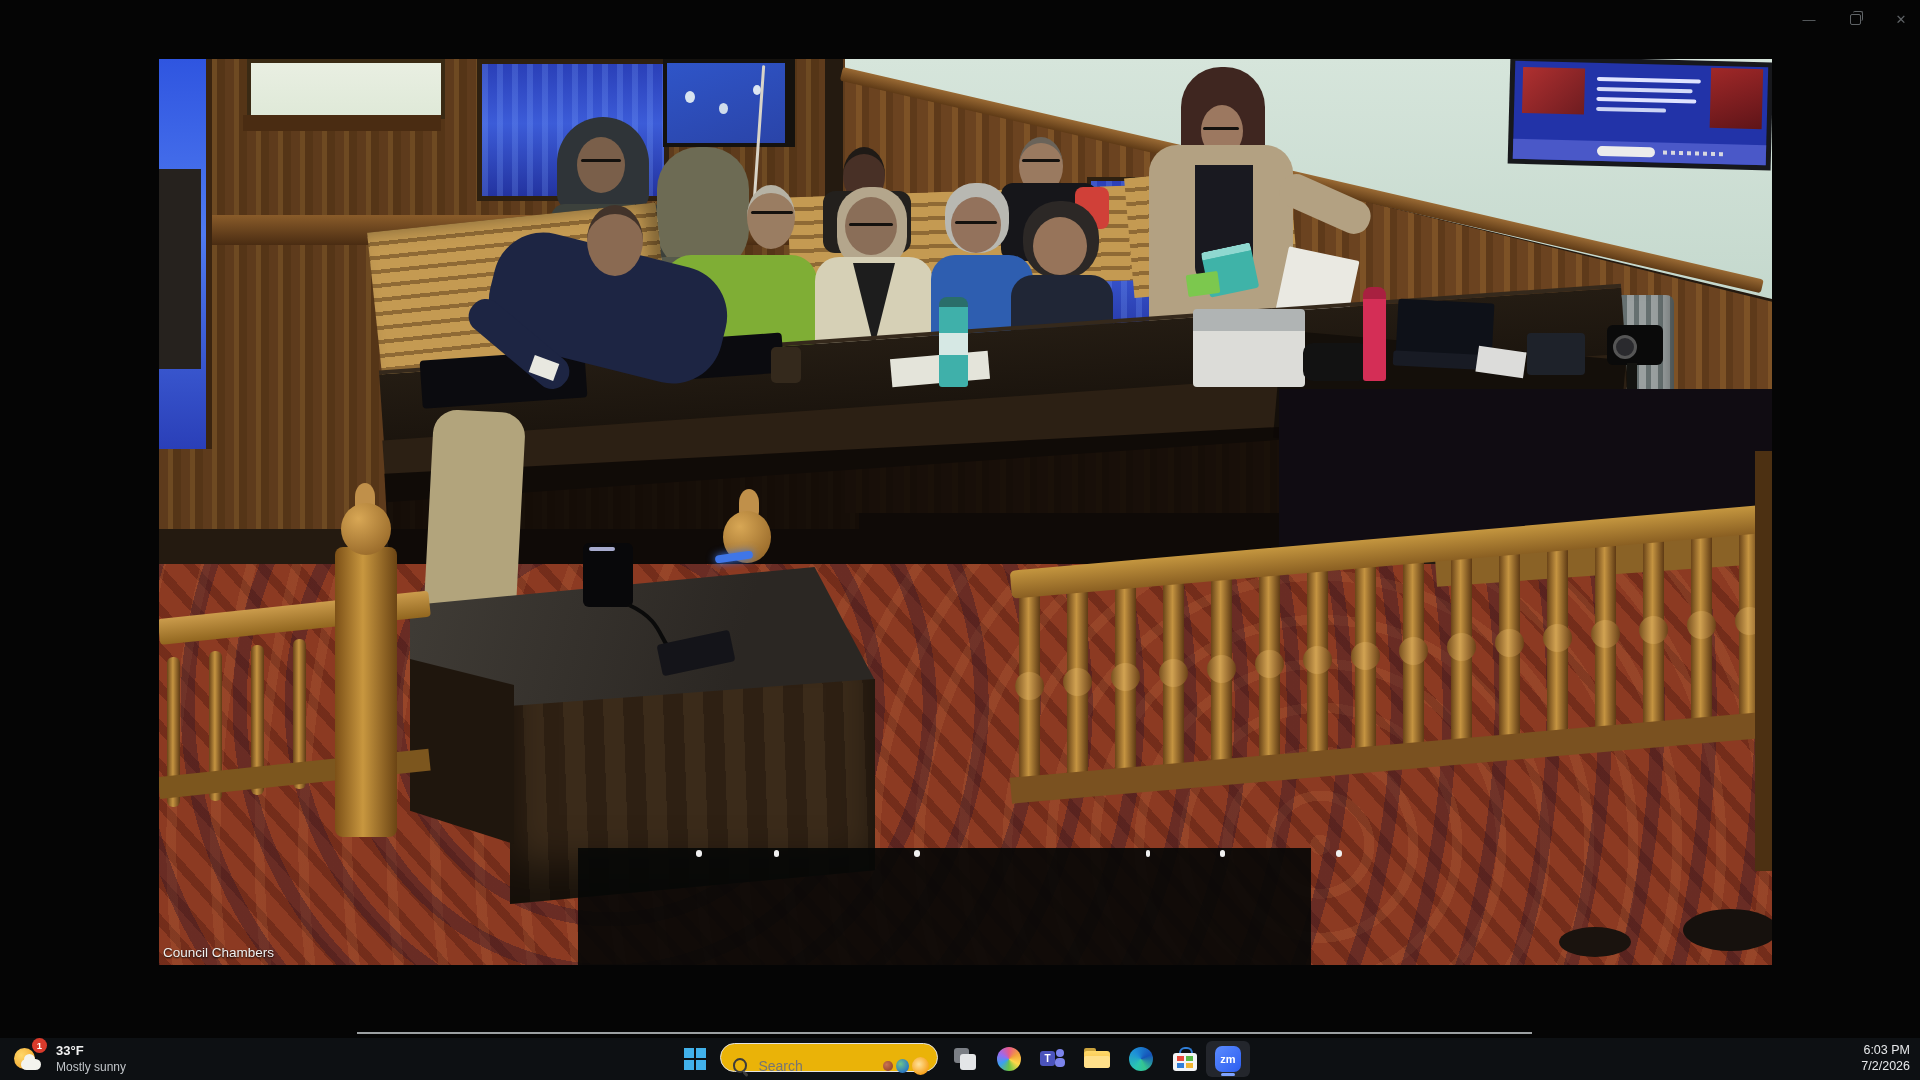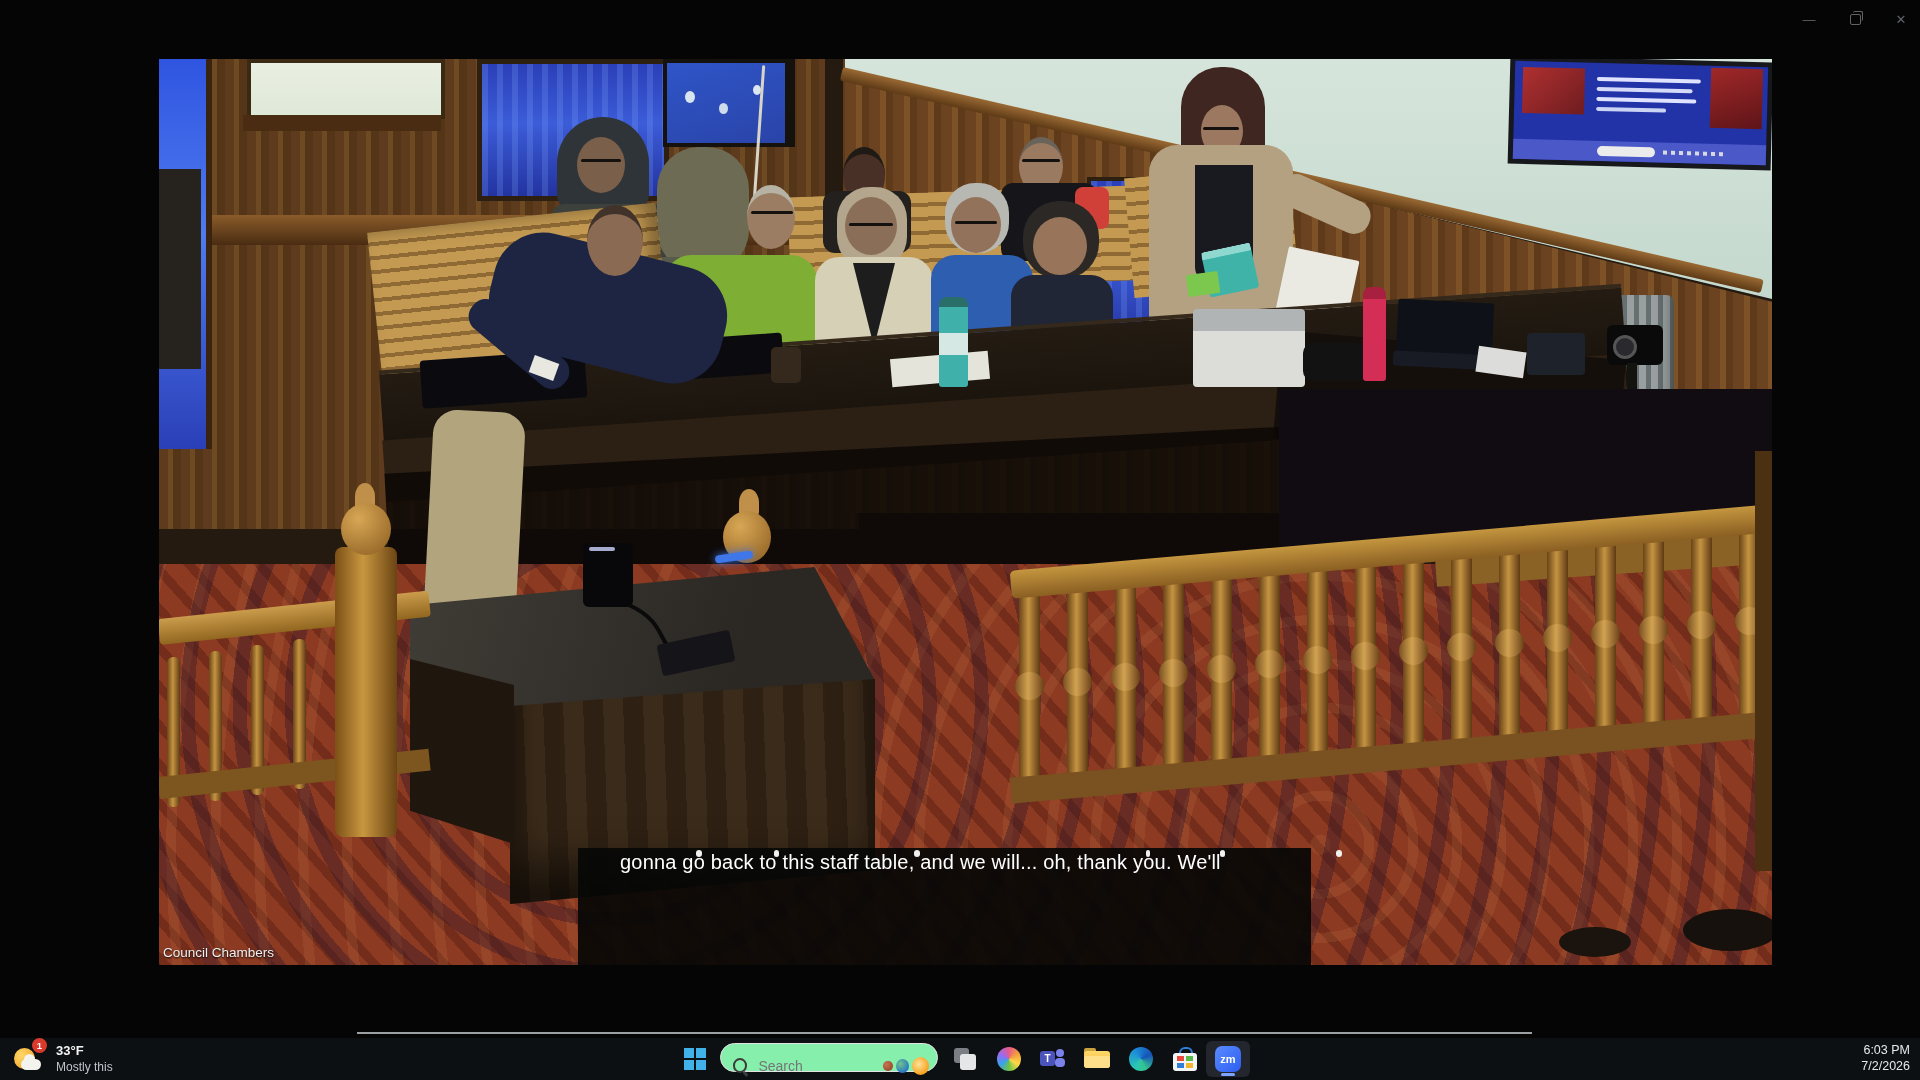--- a/index.html
+++ b/index.html
@@ -33,21 +33,21 @@
      repeating-linear-gradient(48deg,rgba(70,20,12,.35) 0 9px,transparent 9px 26px),
      #8c3a22;}
   
   #caption{left:578px;top:848px;width:733px;height:117px;background:rgba(6,8,6,.92);
            color:#fff;padding:0;box-sizing:border-box;}
   .cap-line{margin-left:42px;font-size:20px;line-height:29.5px;letter-spacing:.2px;}
   .cap-frag{position:absolute;top:2px;height:7px;border-radius:3px;background:#f0f0f0;}
   
   #taskbar{left:0;top:1038px;width:1920px;height:42px;background:#0d1013;}
   .tb-ico{top:4px;width:34px;height:34px;display:flex;align-items:center;justify-content:center;}
-  #search-pill{left:720px;top:5px;width:218px;height:29px;background:#86efac;border:1px solid #e3e3e3;
+  #search-pill{left:720px;top:5px;width:218px;height:29px;background:#eab308;border:1px solid #e3e3e3;
       border-radius:15px;display:flex;align-items:center;box-sizing:border-box;padding:16px 8px 0 12px;}
   #search-pill input{border:none;outline:none;background:transparent;font-size:14px;color:#4a4a4a;
       font-family:"Liberation Sans",sans-serif;width:120px;}
   .mag{width:11px;height:11px;border:2px solid #3c3c3c;border-radius:50%;position:relative;margin-right:9px;}
   .mag::after{content:'';position:absolute;left:9px;top:11px;width:2.5px;height:6px;background:#3c3c3c;
       transform:rotate(-45deg);border-radius:2px;}
   .planet{border-radius:50%;margin-left:3px;}
   .clockline{font-size:12.5px;line-height:15.5px;color:#e6e8ea;text-align:right;}
 </style>
 </head>
@@ -268,36 +268,35 @@
 
   <div id="caption" class="abs">
     <div class="abs" style="left:0;top:0;width:100%;height:14px;">
       <span class="cap-frag" style="left:118px;width:6px;"></span>
       <span class="cap-frag" style="left:196px;width:5px;"></span>
       <span class="cap-frag" style="left:336px;width:6px;"></span>
       <span class="cap-frag" style="left:568px;width:4px;"></span>
       <span class="cap-frag" style="left:642px;width:5px;"></span>
       <span class="cap-frag" style="left:758px;width:6px;"></span>
     </div>
-    <div class="cap-line">gonna go back to this staff table, and we will... oh, thank you. We'll</div>
   </div>
 
   <div class="abs" style="left:357px;top:1032px;width:1175px;height:2px;background:#b7bcbe;opacity:.85;"></div>
 
   <div id="taskbar" class="abs">
 
     <div class="abs" style="left:8px;top:0;width:190px;height:42px;">
       <div class="abs" style="left:6px;top:4px;width:34px;height:34px;">
         <div class="abs" style="left:0;top:6px;width:21px;height:21px;border-radius:50%;background:radial-gradient(circle at 35% 35%,#ffd86a,#ef9c20);"></div>
         <div class="abs" style="left:10px;top:12px;width:11px;height:11px;border-radius:50%;background:#f4f4ee;"></div>
         <div class="abs" style="left:7px;top:17px;width:20px;height:11px;border-radius:8px;background:#f4f4ee;"></div>
       </div>
       <div class="abs" style="left:24px;top:0;width:15px;height:15px;border-radius:50%;background:#d93a2b;color:#fff;font-size:9.5px;font-weight:bold;display:flex;align-items:center;justify-content:center;">1</div>
       <div class="abs" style="left:48px;top:5px;font-size:13px;font-weight:bold;color:#f2f2f2;">33°F</div>
-      <div class="abs" style="left:48px;top:22px;font-size:12px;color:#c0c4c8;">Mostly this</div>
+      <div class="abs" style="left:48px;top:22px;font-size:12px;color:#c0c4c8;">Mostly sunny</div>
     </div>
 
     <div class="abs tb-ico" style="left:678px;">
       <div style="display:grid;grid-template-columns:10px 10px;grid-gap:2px;">
         <span style="width:10px;height:10px;background:#41b1ea;"></span>
           <span style="width:10px;height:10px;background:#41b1ea;"></span>
         <span style="width:10px;height:10px;background:#41b1ea;"></span>
           <span style="width:10px;height:10px;background:#41b1ea;"></span>
       </div>
     </div>

